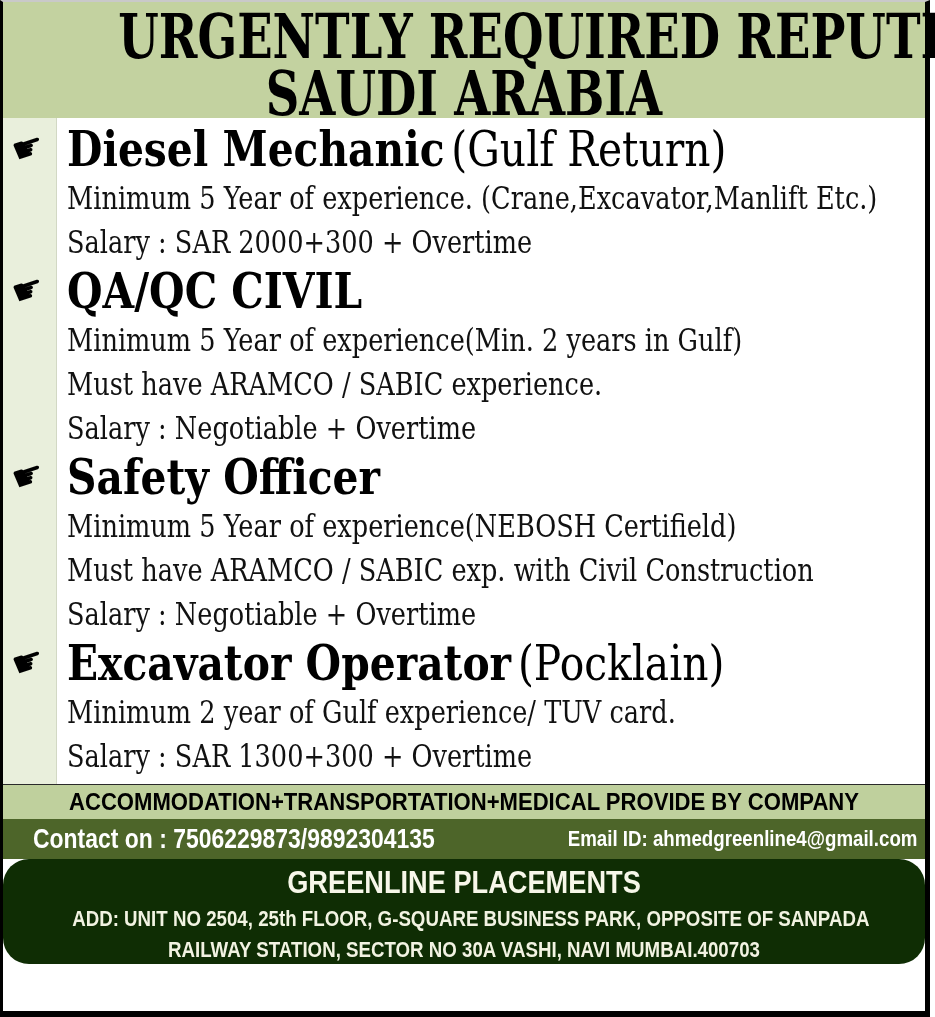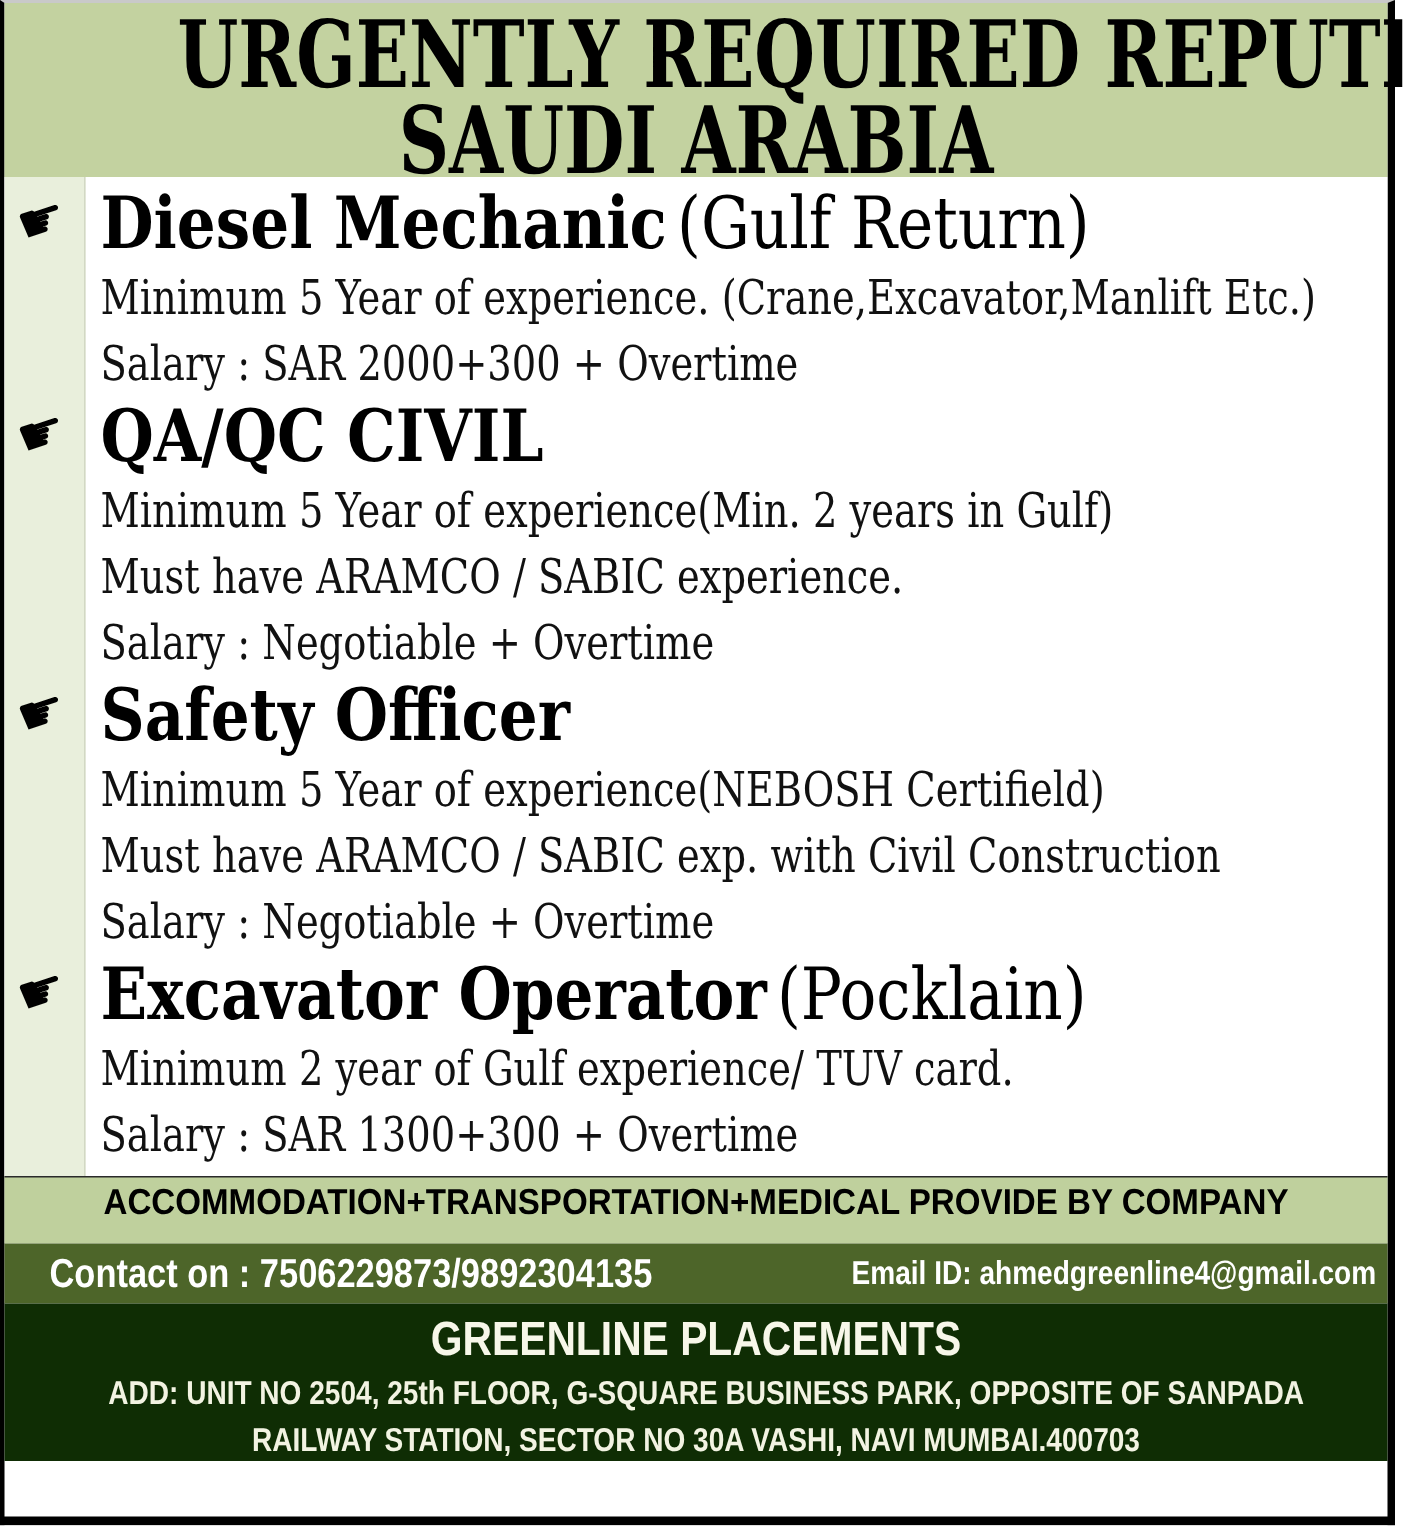--- a/index.html
+++ b/index.html
@@ -112,21 +112,21 @@
     font-family:"DejaVu Serif","Liberation Serif",serif;
     font-size:32px;
     line-height:44px;
     color:#111;
     white-space:nowrap;
     transform:scaleX(0.80);
     transform-origin:0 50%;
   }
   
   .benefits-bar{
-    height:45px;
+    height:35px;
     background:var(--benefits-green,#bfd09d);
     border-top:1px solid #2a2a2a;
     text-align:center;
     overflow:hidden;
   }
   .benefits-bar .bar-text{
     display:block;
     color:var(--ink,#000);
     font-weight:bold;
     font-size:24px;
@@ -163,20 +163,21 @@
     transform-origin:100% 50%;
     white-space:nowrap;
   }
   
   .footer{
     height:105px;
     background:var(--footer-green,#0f2d04);
     text-align:center;
     padding-top:2px;
     overflow:hidden;
+    border-radius:26px;
   }
   .company-name{
     display:block;
     color:#f7f7e9;
     font-weight:bold;
     font-size:32px;
     line-height:42px;
     transform:scaleX(0.85);
     transform-origin:50% 50%;
     white-space:nowrap;

